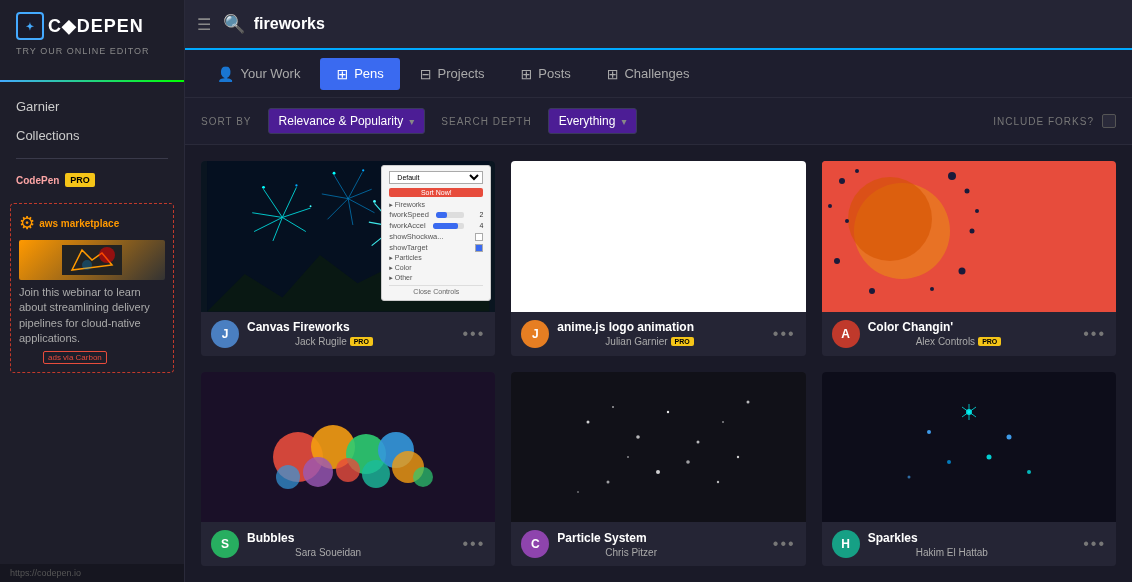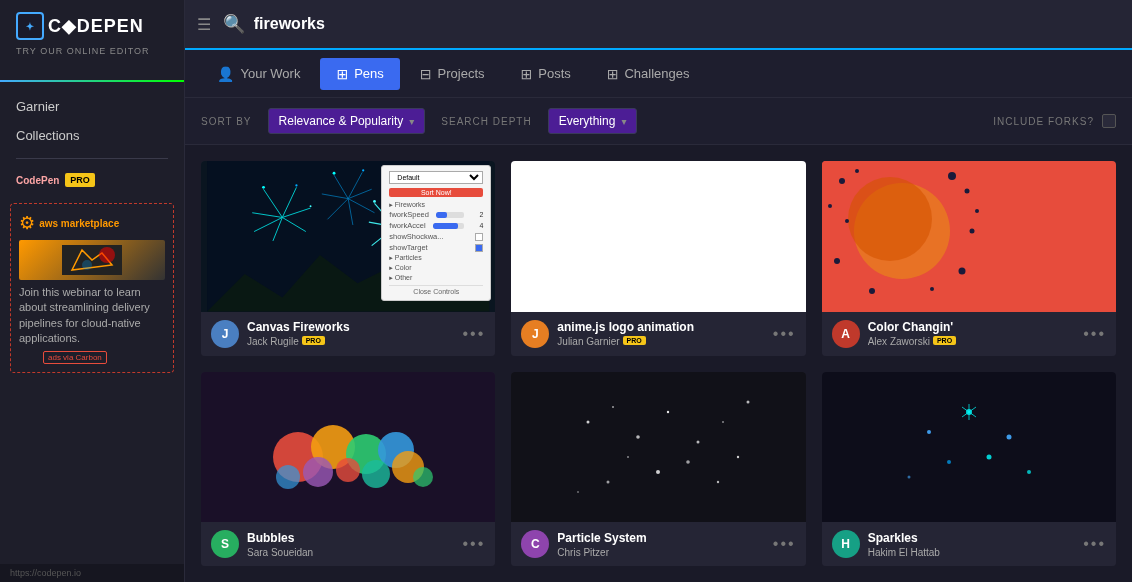--- a/index.html
+++ b/index.html
@@ -507,23 +507,24 @@
       font-size: 12px;
       font-weight: bold;
       color: #fff;
       white-space: nowrap;
       overflow: hidden;
       text-overflow: ellipsis;
     }
 
     .card-author-row {
       display: flex;
-      align-items: flex-start;
+      align-items: center;
       gap: 3px;
       margin-top: 2px;
+      margin-left: 48px;
     }
 
     .card-author {
       font-size: 10px;
       color: #aaa;
     }
 
     .pro-badge-sm {
       background: #f5c518;
       color: #000;
@@ -766,21 +767,21 @@
           <circle cx="110" cy="128" r="2" fill="#1a1a3a"></circle>
           <circle cx="8" cy="45" r="2" fill="#1a1a3a"></circle>
           <circle cx="155" cy="50" r="2" fill="#1a1a3a"></circle>
         </svg>
       </div>
       <div class="card-footer">
         <div class="card-avatar" style="background:#c0392b; display:flex; align-items:center; justify-content:center; color:#fff; font-size:12px; font-weight:bold;">A</div>
         <div class="card-info">
           <div class="card-title">Color Changin'</div>
           <div class="card-author-row">
-            <span class="card-author">Alex Zaworski</span>
+            <span class="card-author">Alex Controls</span>
             <span class="pro-badge-sm">PRO</span>
           </div>
         </div>
         <span class="card-menu">•••</span>
       </div>
     </div>
 
     <div class="card">
       <div class="card-preview card-preview-bottom1" style="min-height:145px; background:#1a1028; display:flex; align-items:center; justify-content:center;">
         <svg width="200" height="130" viewBox="0 0 200 130">

